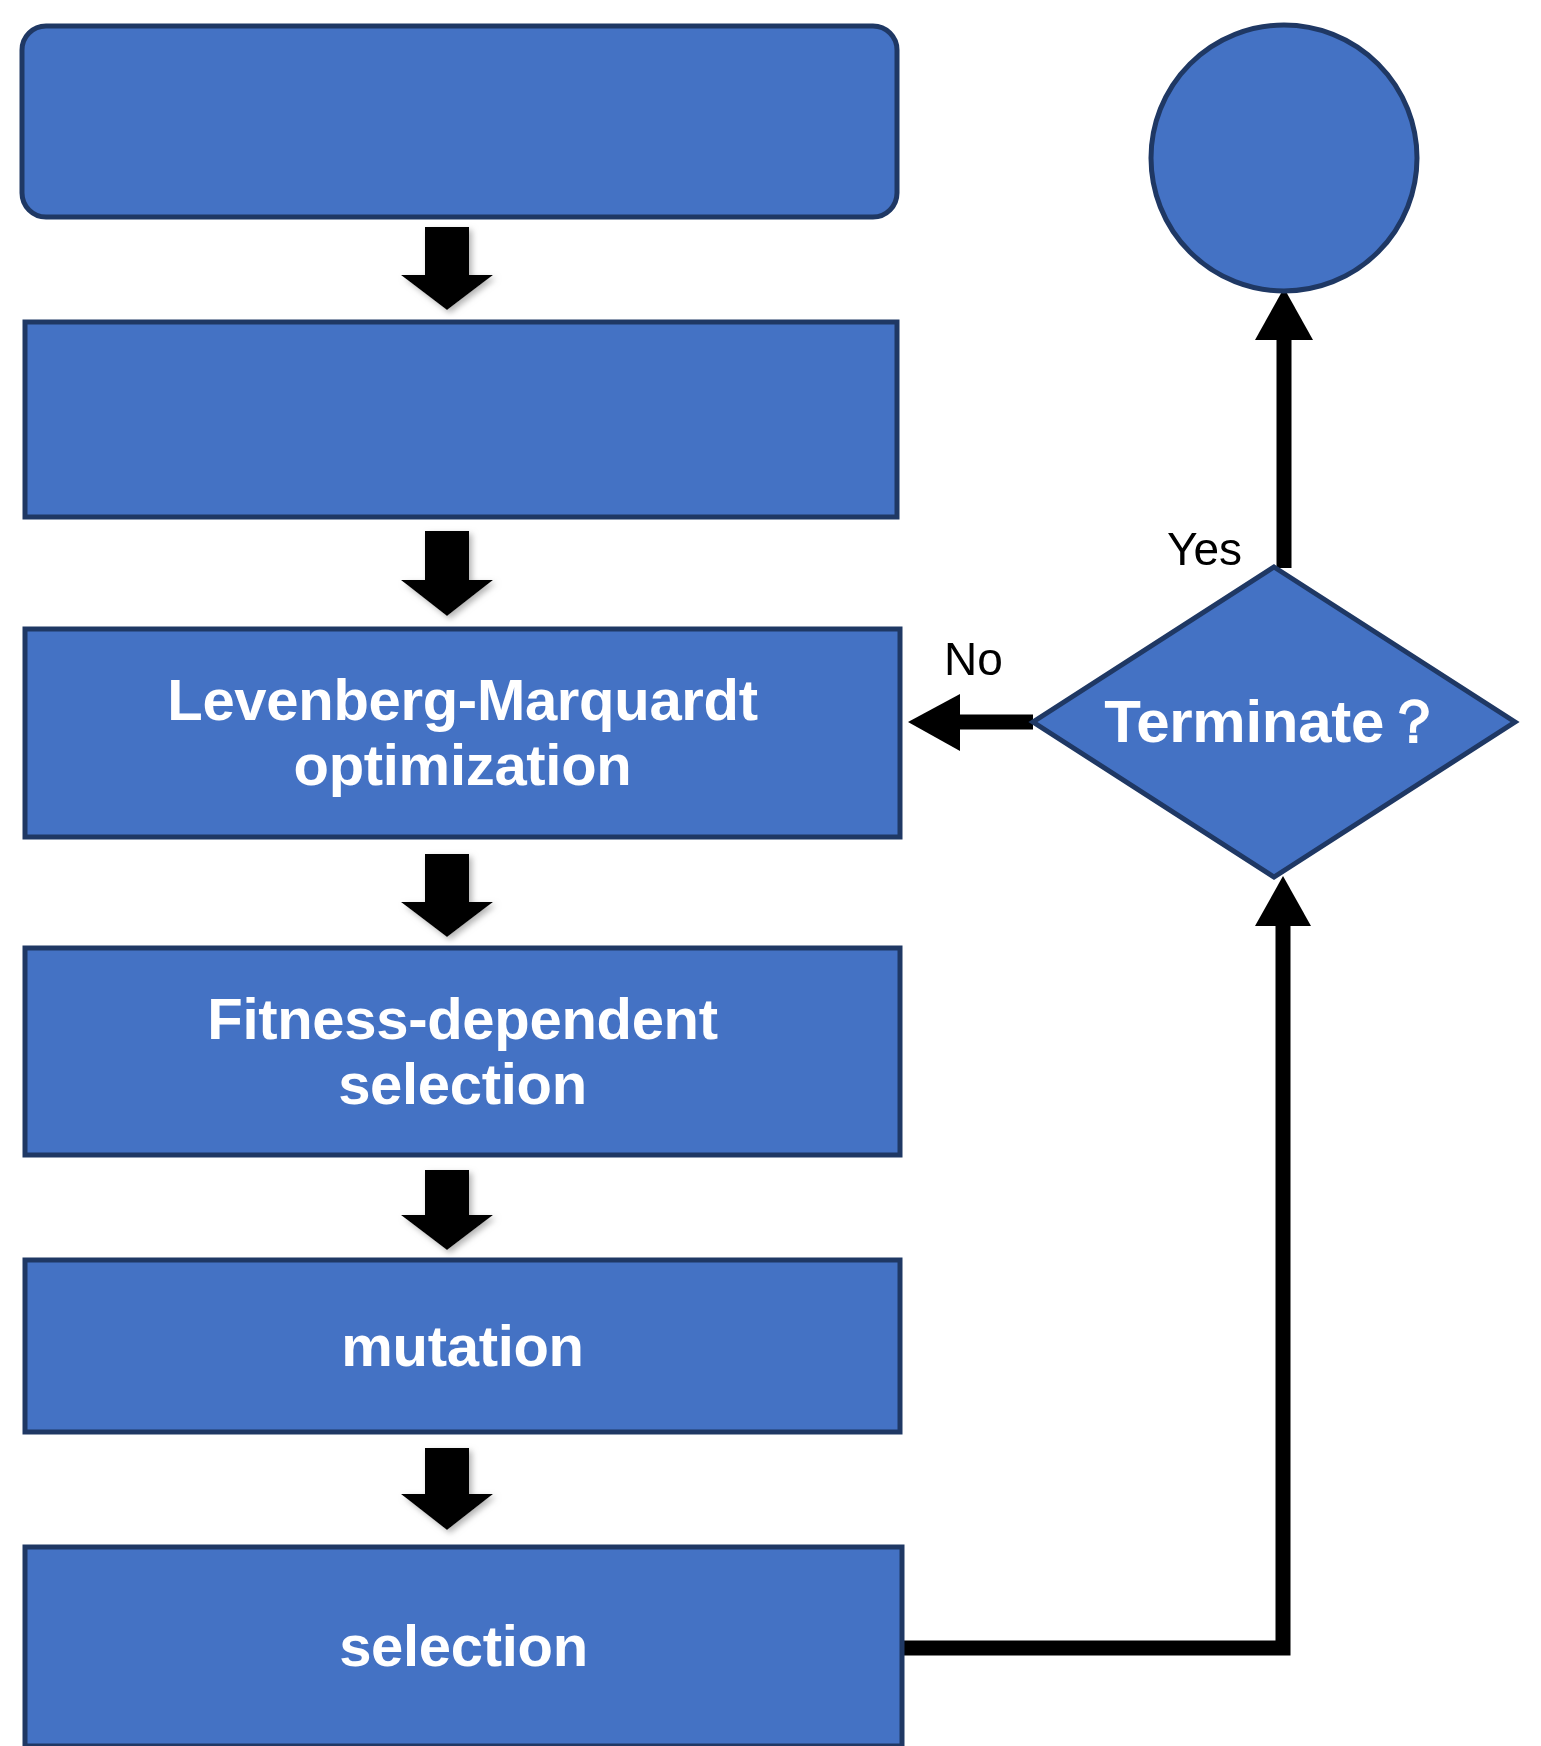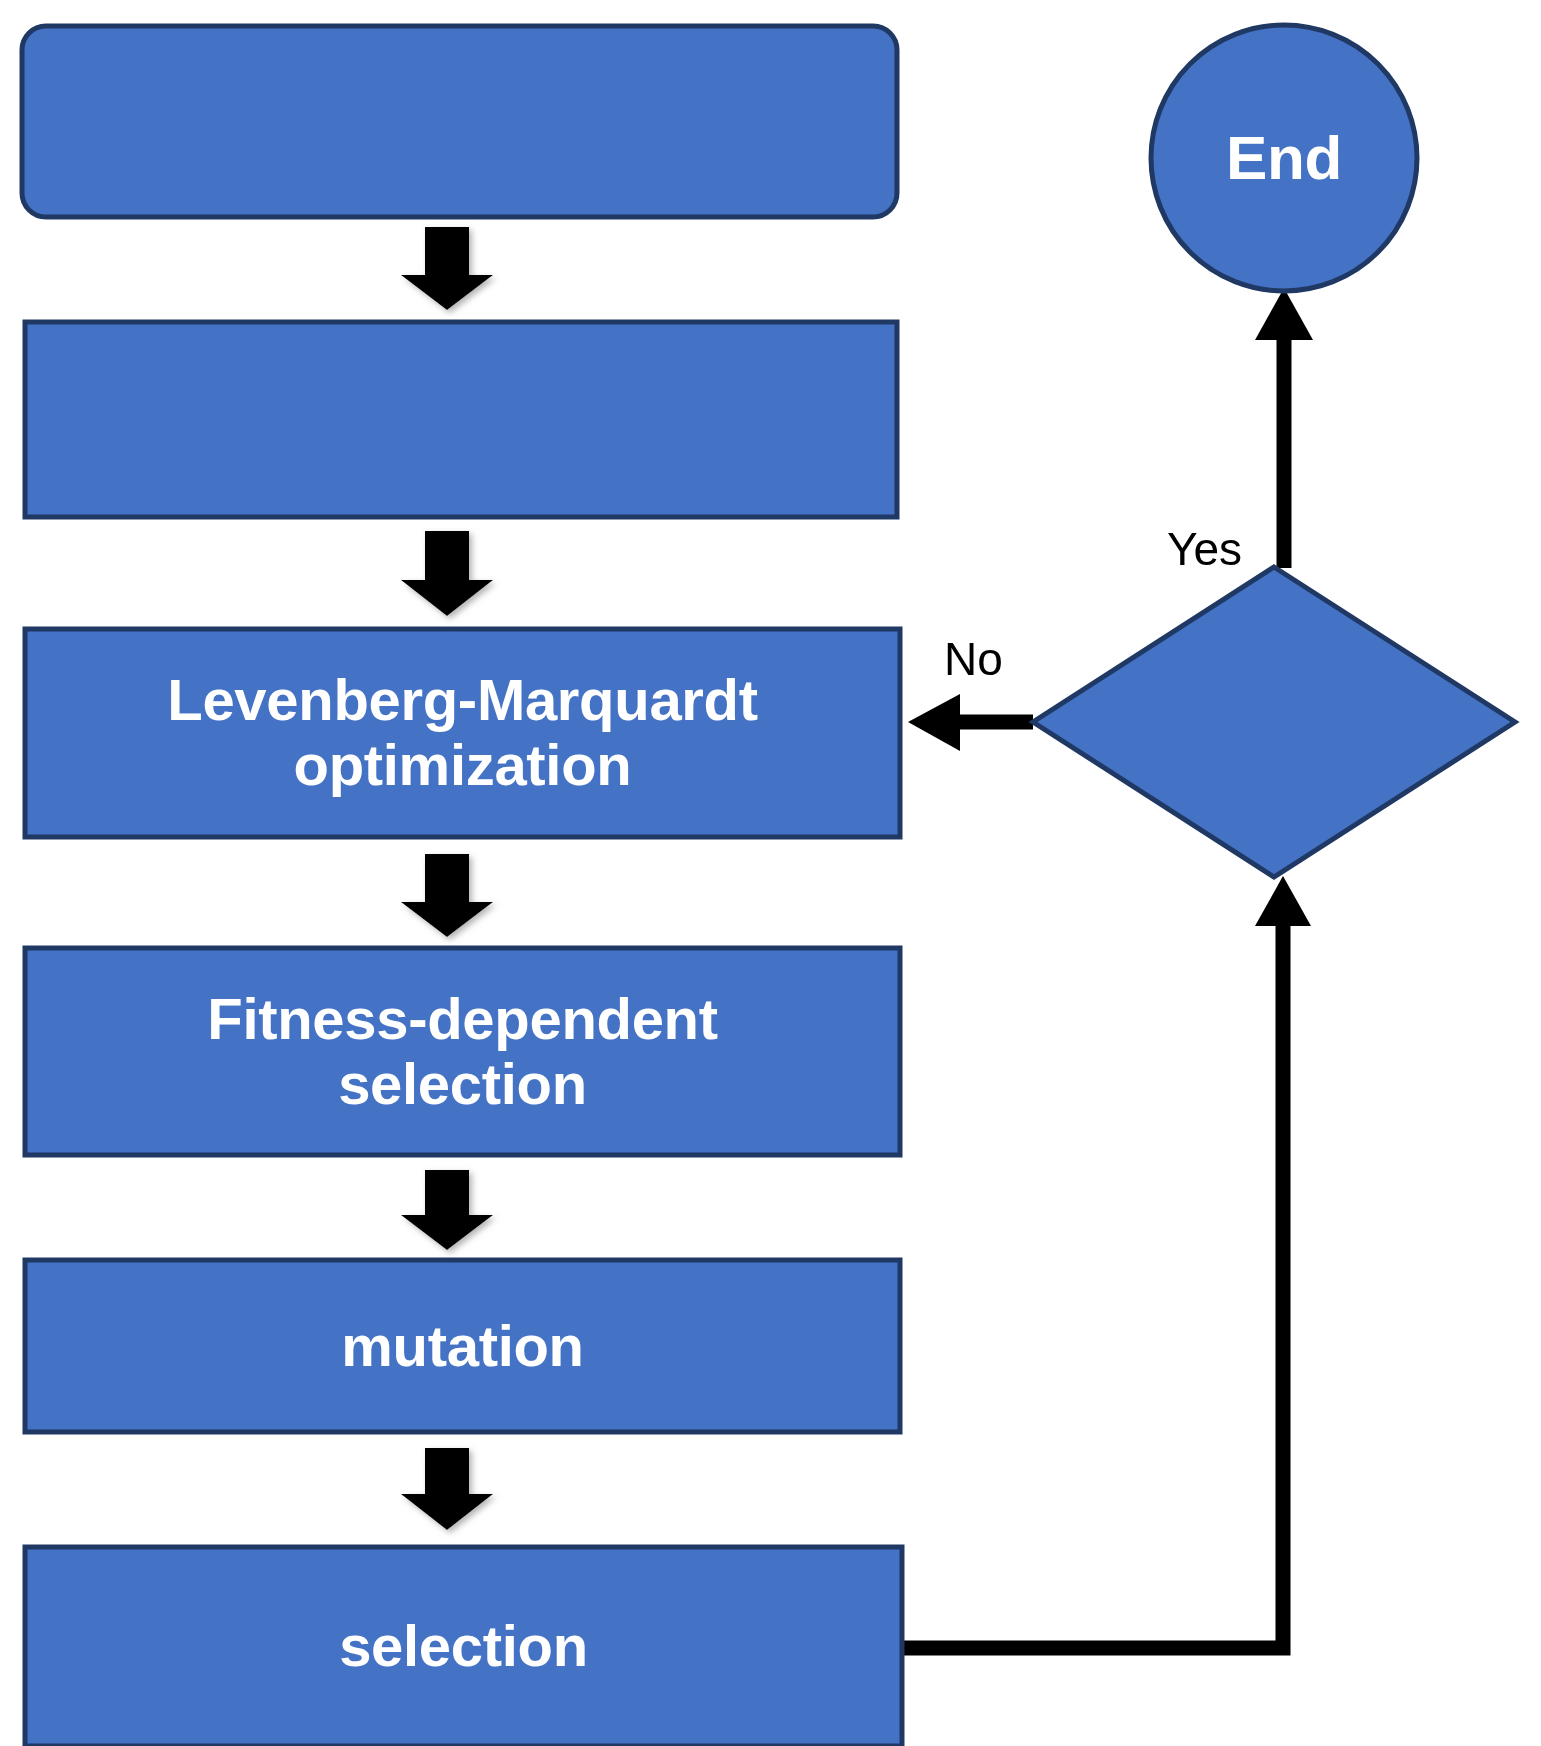--- a/index.html
+++ b/index.html
@@ -117,20 +117,20 @@
   <div class="node-label" style="left:25px; top:948px; width:875px; height:207px; font-size:58px;">Fitness-dependent
 selection</div>
 
   <div class="node-label" style="left:25px; top:629px; width:875px; height:208px; font-size:58px;">Levenberg-Marquardt
 optimization</div>
 
   <div class="node-label" style="left:25px; top:1260px; width:875px; height:172px; font-size:58px;">mutation</div>
 
   <div class="node-label" style="left:25px; top:1547px; width:877px; height:199px; font-size:58px;">selection</div>
 
+  <div class="node-label" style="left:1033px; top:660px; width:482px; height:124px; font-size:60px;">Terminate？</div>
 
-  <div class="node-label" style="left:1151px; top:25px; width:266px; height:266px; font-size:62px;">End</div>
 
   <div class="edge-label" style="left:1167px; top:478px;margin-top:48px;">Yes</div>
 
   <div class="edge-label" style="left:944px; top:636px;">No</div>
 
 </div>
 
 </body></html>

